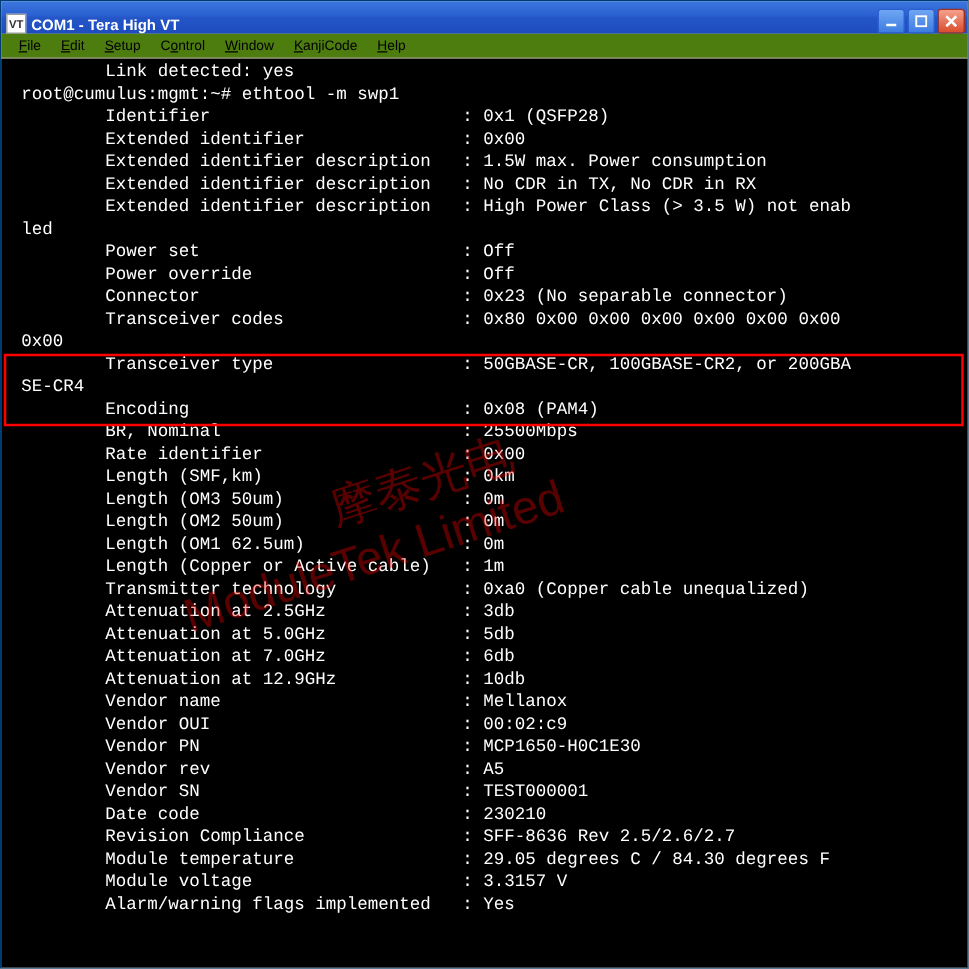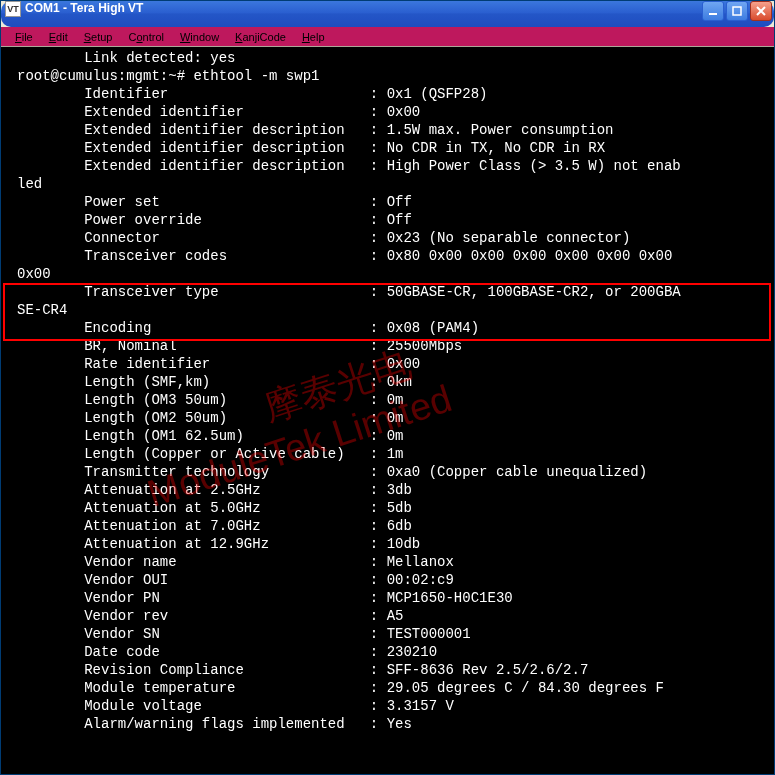--- a/index.html
+++ b/index.html
@@ -16,26 +16,25 @@
   height: 775px;
   background: #ece9d8;
   border: 1px solid #003c74;
   display: flex;
   flex-direction: column;
 }
 .title-bar {
   height: 26px;
   background: linear-gradient(to bottom, #3b77dd 0%, #2a5fd0 45%, #2456c7 50%, #1e4cbf 100%);
   display: flex;
-  align-items: flex-start;
+  align-items: flex-end;
   padding: 0 2px 0 4px;
   color: white;
   font-size: 12px;
   font-weight: bold;
-  border-radius: 10px;
 }
 .title-icon {
   width: 16px;
   height: 16px;
   background: #fff;
   color: #333;
   display: flex;
   align-items: center;
   justify-content: center;
   font-size: 9px;
@@ -57,21 +56,21 @@
   font-size: 11px;
   font-weight: bold;
   cursor: pointer;
 }
 .win-btn.close {
   background: linear-gradient(to bottom, #f5a18d, #d94b2c);
   border-color: #a03020;
 }
 .menu-bar {
   height: 20px;
-  background: #be185d;
+  background: #4d7c0f;
   display: flex;
   align-items: center;
   padding: 0 6px;
   font-size: 11px;
   border-bottom: 1px solid #aca899;
 }
 .menu-item {
   padding: 2px 8px;
   cursor: pointer;
 }

